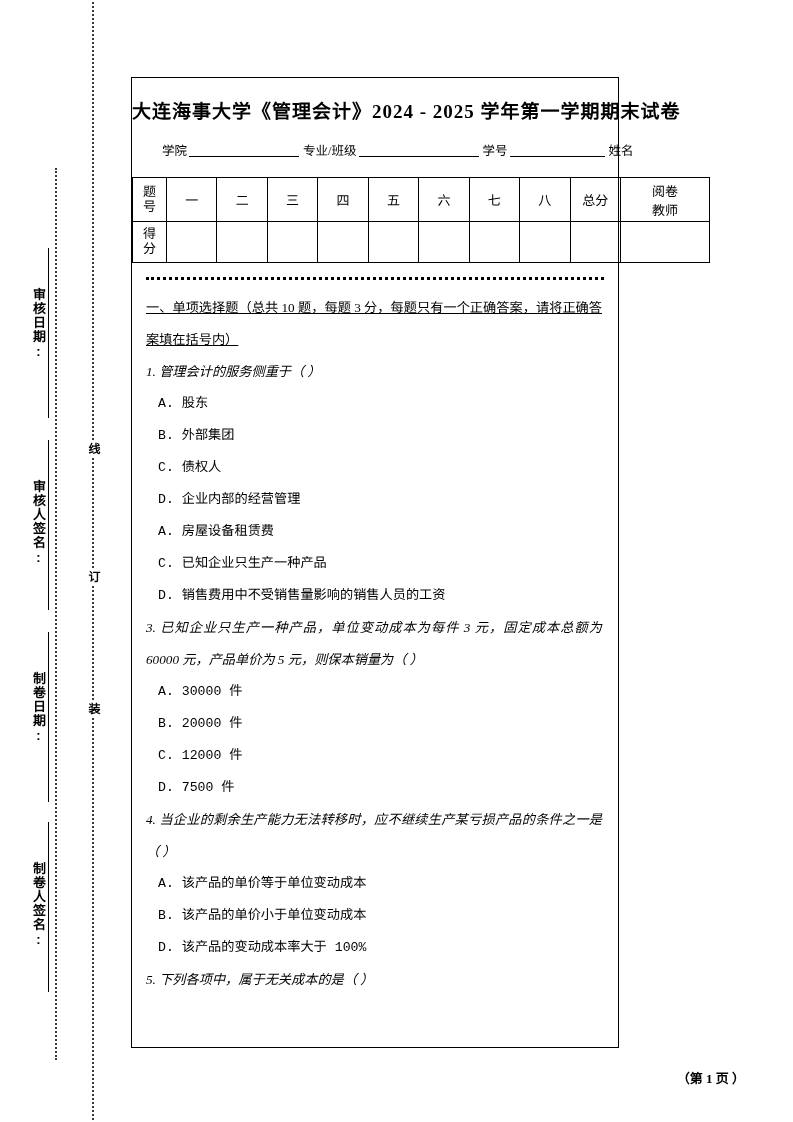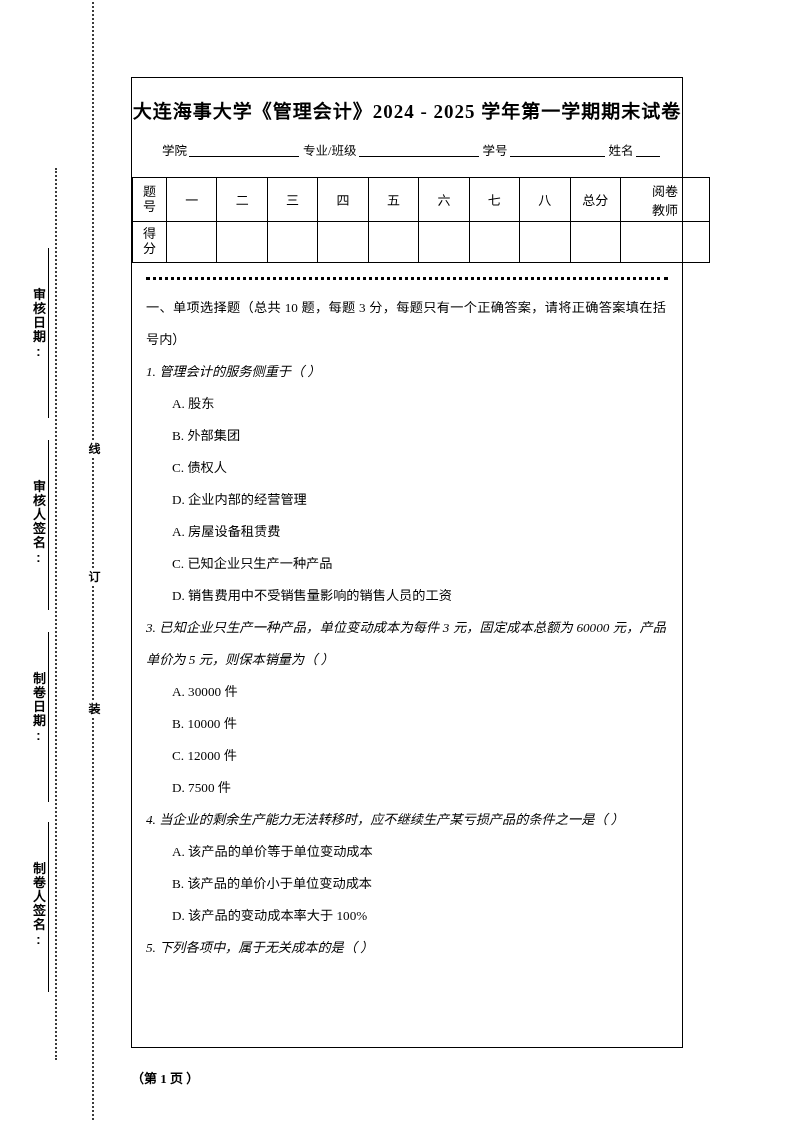--- a/index.html
+++ b/index.html
@@ -65,21 +65,21 @@
     font-size: 12px;
     font-weight: bold;
     padding: 2px 0;
   }
 
   
   .paper-box {
     position: absolute;
     left: 131px;
     top: 77px;
-    width: 552px;
+    width: 488px;
     height: 971px;
     border: 1.6px solid #000;
     box-sizing: border-box;
     padding: 0;
   }
 
   .title {
     text-align: center;
     font-size: 19px;
     font-weight: bold;
@@ -138,31 +138,31 @@
   }
 
   
   .body-area {
     margin: 12px 16px 0 14px;
     font-family: "Liberation Serif", "DejaVu Serif", serif;
     font-size: 13.2px;
     line-height: 32px;
     color: #000;
   }
-  .sec-head { text-align: justify; }
+  .sec-head { text-align: justify; text-decoration: underline; }
   .q-stem  { margin-top: 0; text-align: justify; font-style: italic; }
-  .q-opt   { margin-left: 26px; }
+  .q-opt   { margin-left: 12px; font-family: Liberation Mono, monospace; }
 
   
   .footer {
     position: absolute;
     left: 131px;
     top: 1068px;
     width: 614px;
-    text-align: left;
+    text-align: right;
     font-size: 13px;
     font-weight: bold;
     font-family: "Liberation Serif", "DejaVu Serif", serif;
   }
 </style>
 </head>
 <body>
 
 <div class="margin-col">
   <div class="dashline dash-a"></div>
@@ -247,21 +247,21 @@
         <div class="q-stem">1. 管理会计的服务侧重于（   ）</div>
         <div class="q-opt">A. 股东</div>
         <div class="q-opt">B. 外部集团</div>
         <div class="q-opt">C. 债权人</div>
         <div class="q-opt">D. 企业内部的经营管理</div>
         <div class="q-opt">A. 房屋设备租赁费</div>
         <div class="q-opt">C. 已知企业只生产一种产品</div>
         <div class="q-opt">D. 销售费用中不受销售量影响的销售人员的工资</div>
         <div class="q-stem">3. 已知企业只生产一种产品，单位变动成本为每件 3 元，固定成本总额为 60000 元，产品单价为 5 元，则保本销量为（   ）</div>
         <div class="q-opt">A. 30000 件</div>
-        <div class="q-opt">B. 10000 件</div>
+        <div class="q-opt">B. 20000 件</div>
         <div class="q-opt">C. 12000 件</div>
         <div class="q-opt">D. 7500 件</div>
         <div class="q-stem">4. 当企业的剩余生产能力无法转移时，应不继续生产某亏损产品的条件之一是（   ）</div>
         <div class="q-opt">A. 该产品的单价等于单位变动成本</div>
         <div class="q-opt">B. 该产品的单价小于单位变动成本</div>
         <div class="q-opt">D. 该产品的变动成本率大于 100%</div>
         <div class="q-stem">5. 下列各项中，属于无关成本的是（   ）</div>
       </div>
   </div>
 

